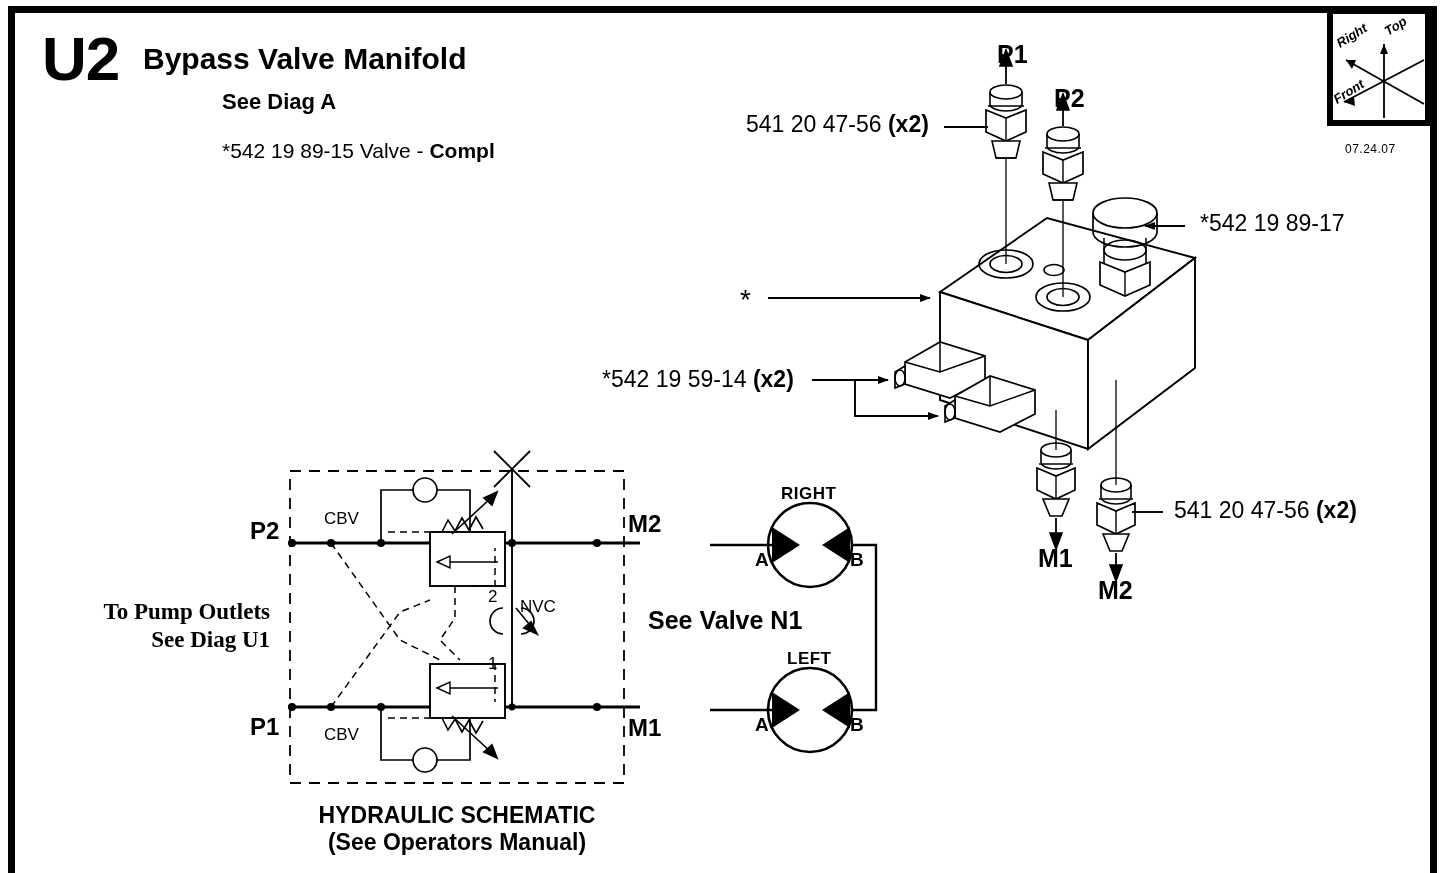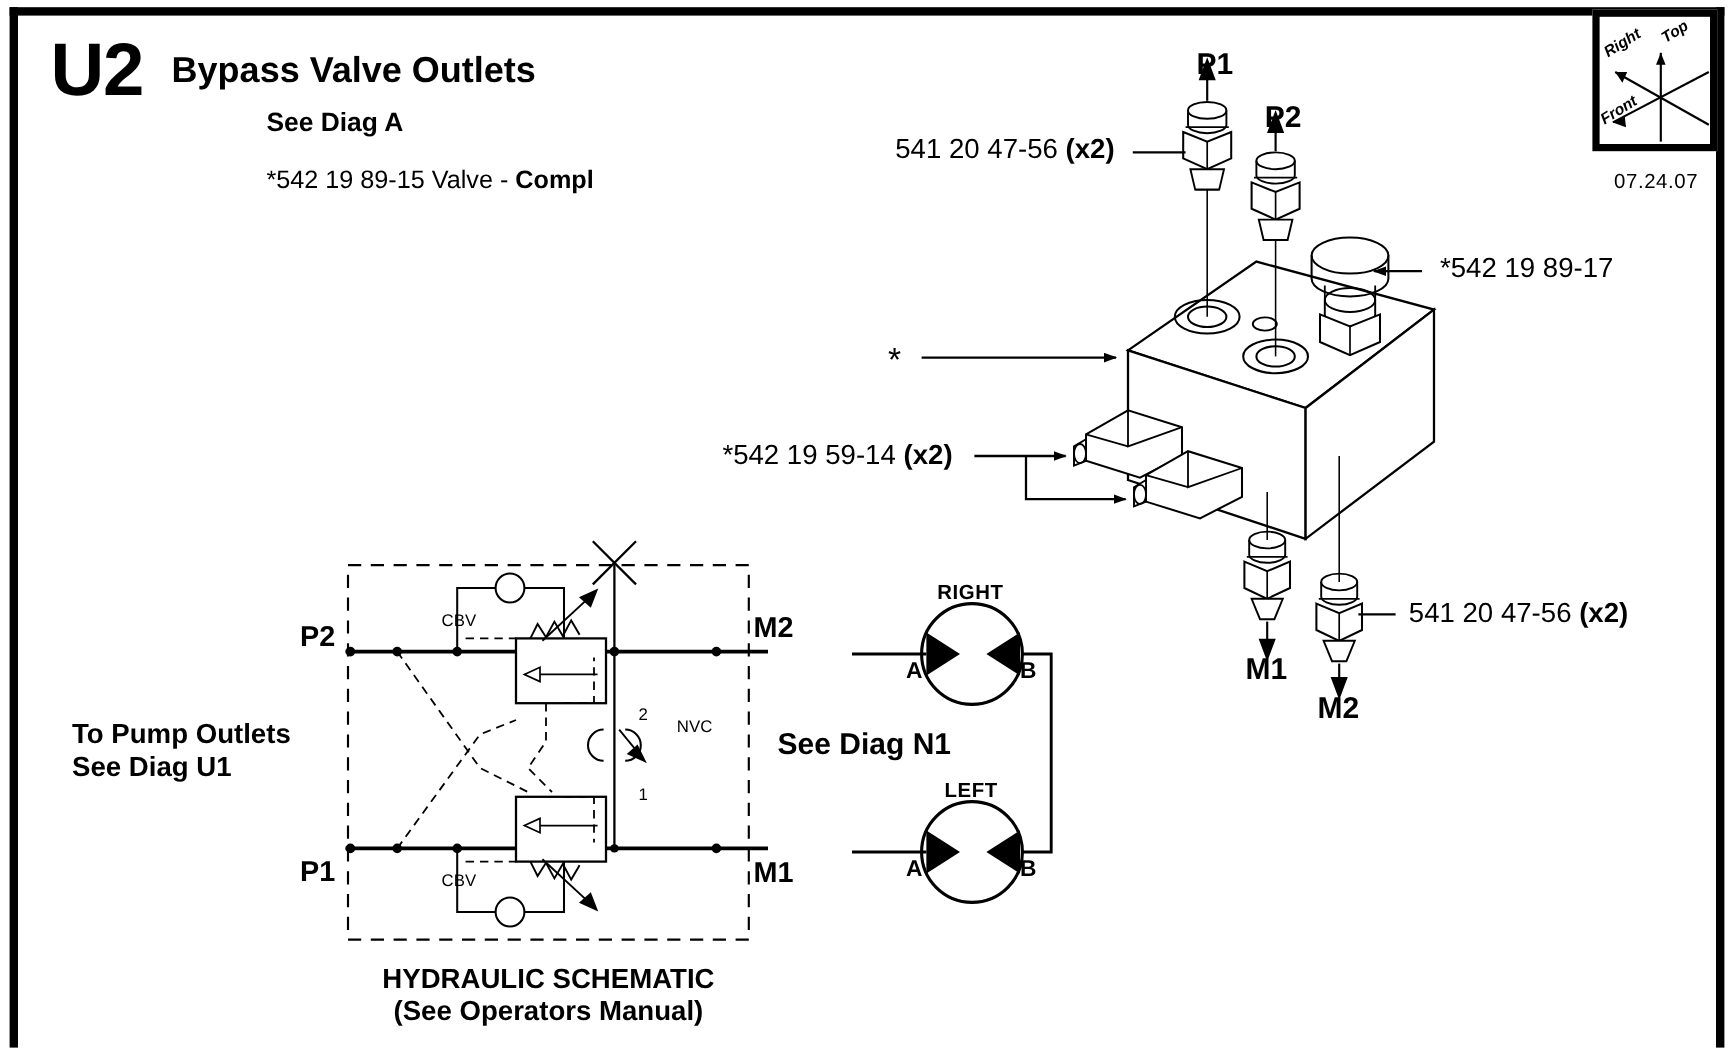--- a/index.html
+++ b/index.html
@@ -17,51 +17,51 @@
   .hdr-code{position:absolute;left:42px;top:28px;font-size:62px;font-weight:bold;
             letter-spacing:-1px;line-height:1;}
   .hdr-title{position:absolute;left:143px;top:44px;font-size:30px;font-weight:bold;line-height:1;}
   .hdr-sub{position:absolute;left:222px;top:91px;font-size:22px;font-weight:bold;line-height:1;text-align:right;}
   .hdr-part{position:absolute;left:222px;top:140px;font-size:21px;line-height:1;white-space:nowrap;}
   .hdr-part b{font-weight:bold;margin-top:16px;}
 
   
   .compass-box{position:absolute;left:1327px;top:8px;width:104px;height:118px;
                border:6px solid #000;background:#fff;box-sizing:border-box;}
-  .date-stamp{position:absolute;left:1345px;top:142px;font-size:17px;letter-spacing:0.5px;}
+  .date-stamp{position:absolute;left:1345px;top:142px;font-size:12px;letter-spacing:0.5px;}
 
   
   .callout{position:absolute;font-size:23px;white-space:nowrap;line-height:1;}
   .callout b{font-weight:bold;}
   .port-lbl{position:absolute;font-size:25px;font-weight:bold;line-height:1;}
 
   
   .sch-port{position:absolute;font-size:24px;font-weight:bold;line-height:1;}
-  .sch-small{position:absolute;font-size:14px;line-height:1;margin-left:44px;}
+  .sch-small{position:absolute;font-size:17px;line-height:1;}
   .sch-cap{position:absolute;font-size:23px;font-weight:bold;text-align:center;line-height:1.18;}
-  .left-note{position:absolute;left:60px;top:598px;width:210px;text-align:left;
-             font-size:23px;font-weight:bold;line-height:1.2;}
+  .left-note{position:absolute;left:60px;top:598px;width:210px;text-align:right;
+             font-size:23px;font-weight:bold;line-height:1.2;font-family:Liberation Serif, serif;}
   .motor-lbl{position:absolute;font-size:17px;font-weight:bold;letter-spacing:0.5px;line-height:1;}
   .motor-port{position:absolute;font-size:19px;font-weight:bold;line-height:1;}
   .diagn1{position:absolute;left:648px;top:608px;font-size:25px;font-weight:bold;
           white-space:nowrap;line-height:1;}
 
   svg{position:absolute;left:0;top:0;overflow:visible;}
 </style>
 </head>
 <body>
 
 <div id="page">
 
   <div class="border-top"></div>
   <div class="border-left"></div>
   <div class="border-right"></div>
 
   <div class="hdr-code">U2</div>
-  <div class="hdr-title">Bypass Valve Outlets</div>
+  <div class="hdr-title">Bypass Valve Manifold</div>
   <div class="hdr-sub">See Diag A</div>
   <div class="hdr-part"><span>*542 19 89-15 Valve - </span><b>Compl</b></div>
 
   <div class="compass-box"></div>
   <svg width="1445" height="873">
     <g stroke="#000" stroke-width="1.8" fill="none">
       <line x1="1384" y1="44" x2="1384" y2="118"></line>
       <line x1="1344" y1="102" x2="1424" y2="60"></line>
       <line x1="1346" y1="60" x2="1424" y2="104"></line>
     </g>
@@ -316,15 +316,15 @@
     </g>
   </svg>
 
   <div class="motor-lbl" style="left:781px;top:485px;">RIGHT</div>
   <div class="motor-lbl" style="left:787px;top:650px;">LEFT</div>
   <div class="motor-port" style="left:755px;top:550px;">A</div>
   <div class="motor-port" style="left:850px;top:550px;">B</div>
   <div class="motor-port" style="left:755px;top:715px;">A</div>
   <div class="motor-port" style="left:850px;top:715px;">B</div>
 
-  <div class="diagn1">See Diag N1</div>
+  <div class="diagn1">See Valve N1</div>
 
 </div>
 
 </body></html>

